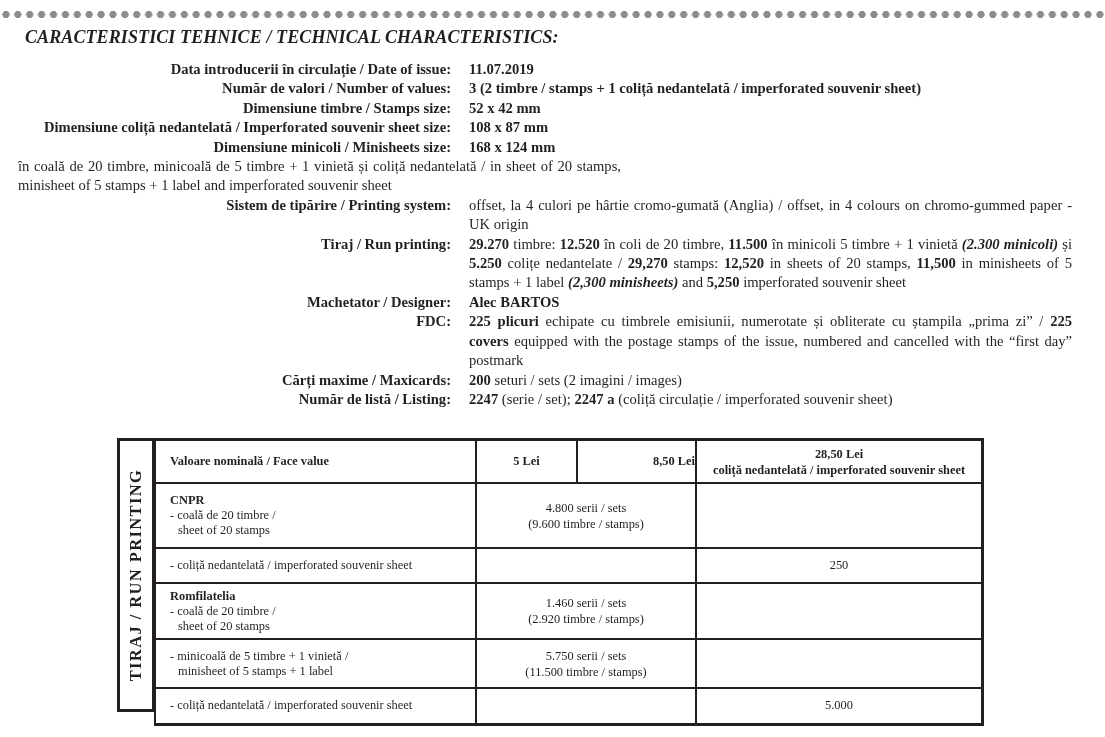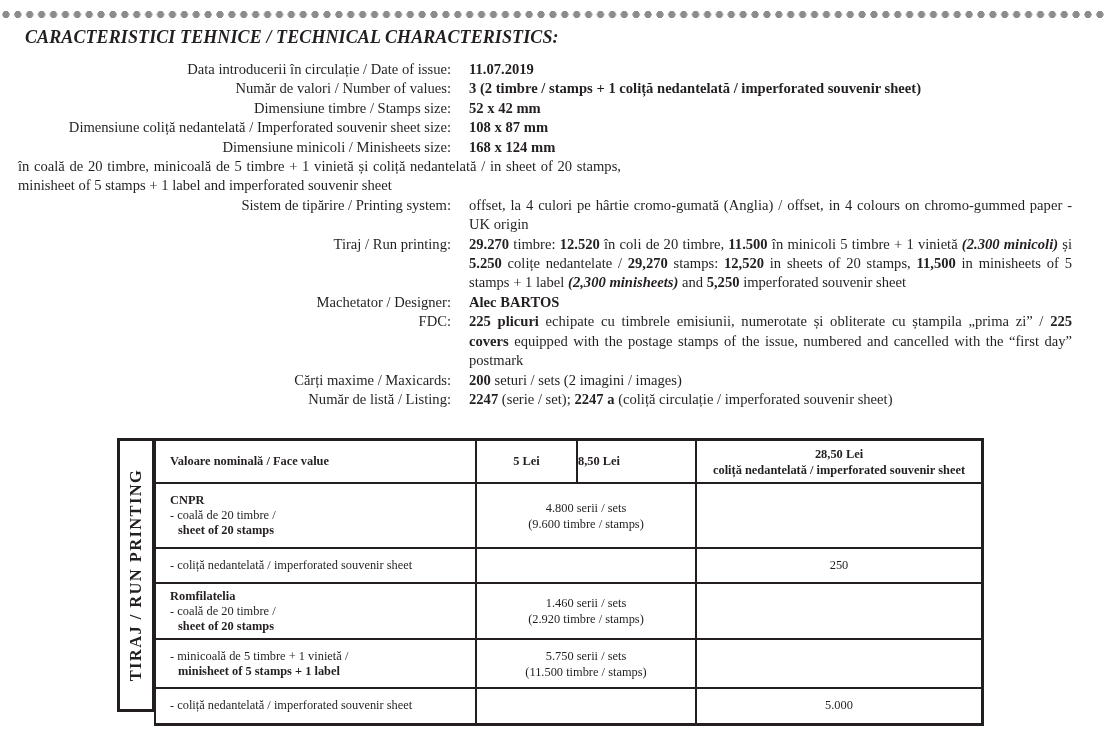--- a/index.html
+++ b/index.html
@@ -5,37 +5,37 @@
   html, body { margin:0; padding:0; background:#fff; }
   body { width:1105px; height:737px; position:relative; overflow:hidden;
          font-family:"Liberation Serif", "DejaVu Serif", serif; color:#231f20; }
   .dots { position:absolute; left:0; top:10px; width:1105px; height:9px;
           background-image: radial-gradient(circle, #8c8c8c 3.4px, transparent 3.8px);
           background-size:11.9px 9px; background-position:0 0; background-repeat:repeat-x; }
   .title { position:absolute; left:25px; top:27px; font-size:18px; font-weight:bold;
            font-style:italic; letter-spacing:0.1px; white-space:nowrap; }
   .specs { position:absolute; left:0; top:60px; width:1105px; font-size:14.6px; line-height:19.4px; }
   .row { display:flex; }
-  .lbl { width:451px; text-align:right; flex:none; white-space:nowrap; }
+  .lbl { width:451px; text-align:right; flex:none; white-space:nowrap;font-weight:bold; }
   .val { margin-left:18px; width:603px; text-align:justify; }
   .val b { font-weight:bold; }
   .val i { font-style:italic;font-weight:bold; }
   table.rt-table { position:absolute; left:154px; top:438px; border-collapse:collapse;
         width:830px; font-size:12.4px; }
   table.rt-table td { border:2px solid #231f20; padding:0; vertical-align:middle; }
   .vlabel { position:absolute; left:117px; top:438px; width:37px; height:274px;
             border:3px solid #231f20; border-right:2px solid #231f20; box-sizing:border-box; }
   .vlabel span { position:absolute; left:50%; top:50%; transform:translate(-50%,-50%) rotate(-90deg);
                  white-space:nowrap; font-weight:bold; font-size:16.5px; letter-spacing:1.4px; }
   .c1 { width:305px; padding-left:14px !important; text-align:left; }
   .c2 { width:99px; text-align:center; }
-  .c3 { width:117px; text-align:left; }
+  .c3 { width:117px; text-align:right; }
   .c4 { text-align:center; }
   .hdr td { height:41px; font-weight:bold; }
-  .c1 .indent { padding-left:8px; display:block;font-weight:bold; }
+  .c1 .indent { padding-left:8px; display:block; }
   .cc { text-align:center; line-height:16px; }
 </style>
 </head>
 <body>
 
 <div class="dots"></div>
 
 <div class="title">CARACTERISTICI TEHNICE / TECHNICAL CHARACTERISTICS:</div>
 
 <div class="specs">

